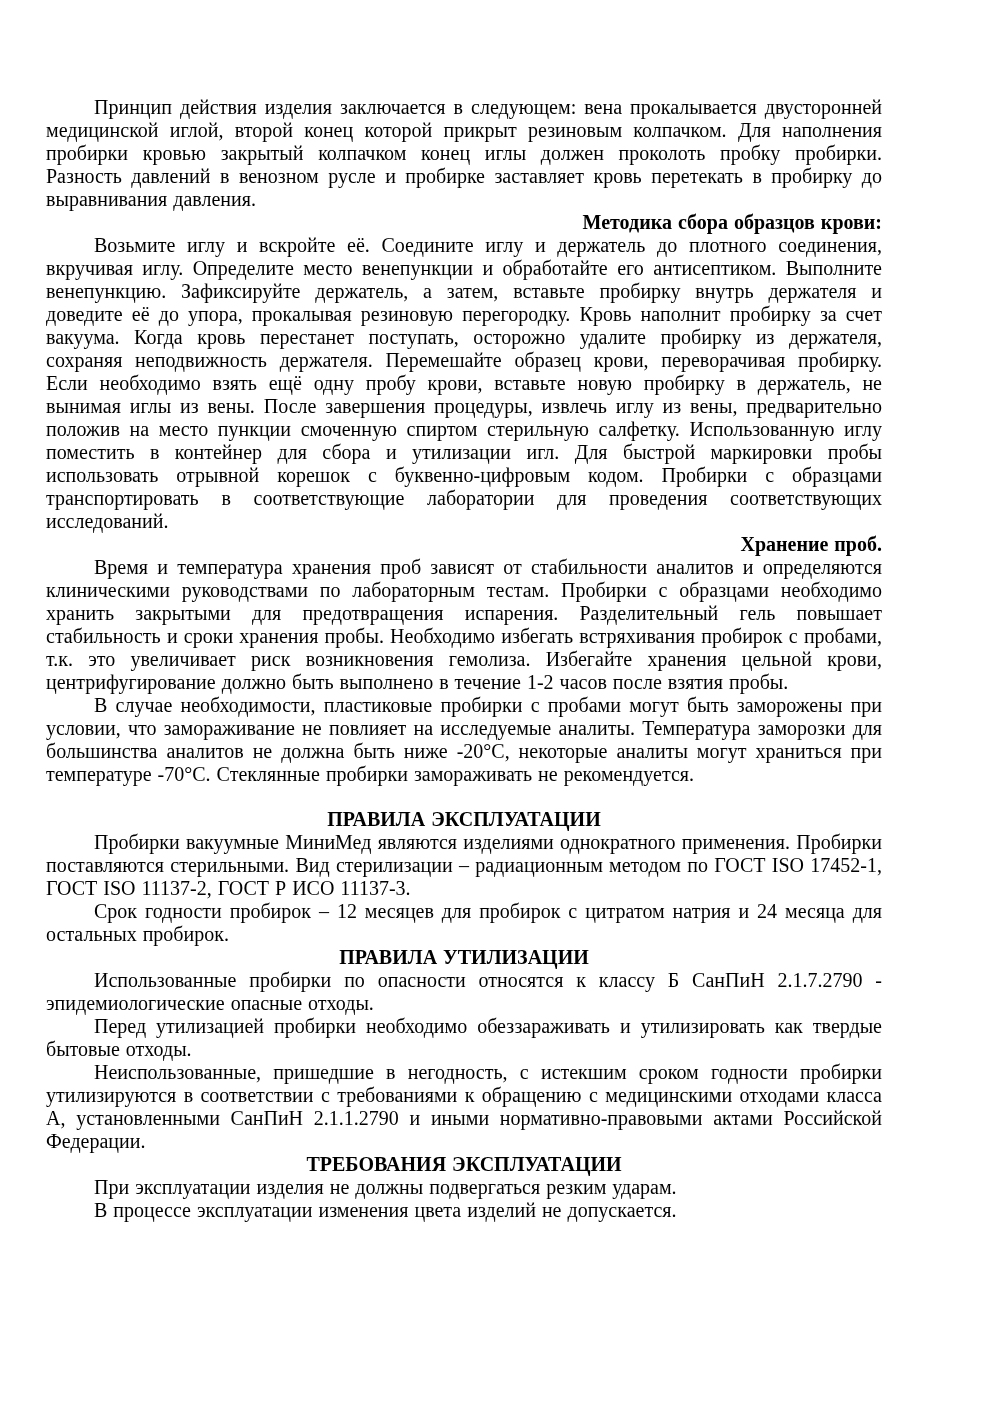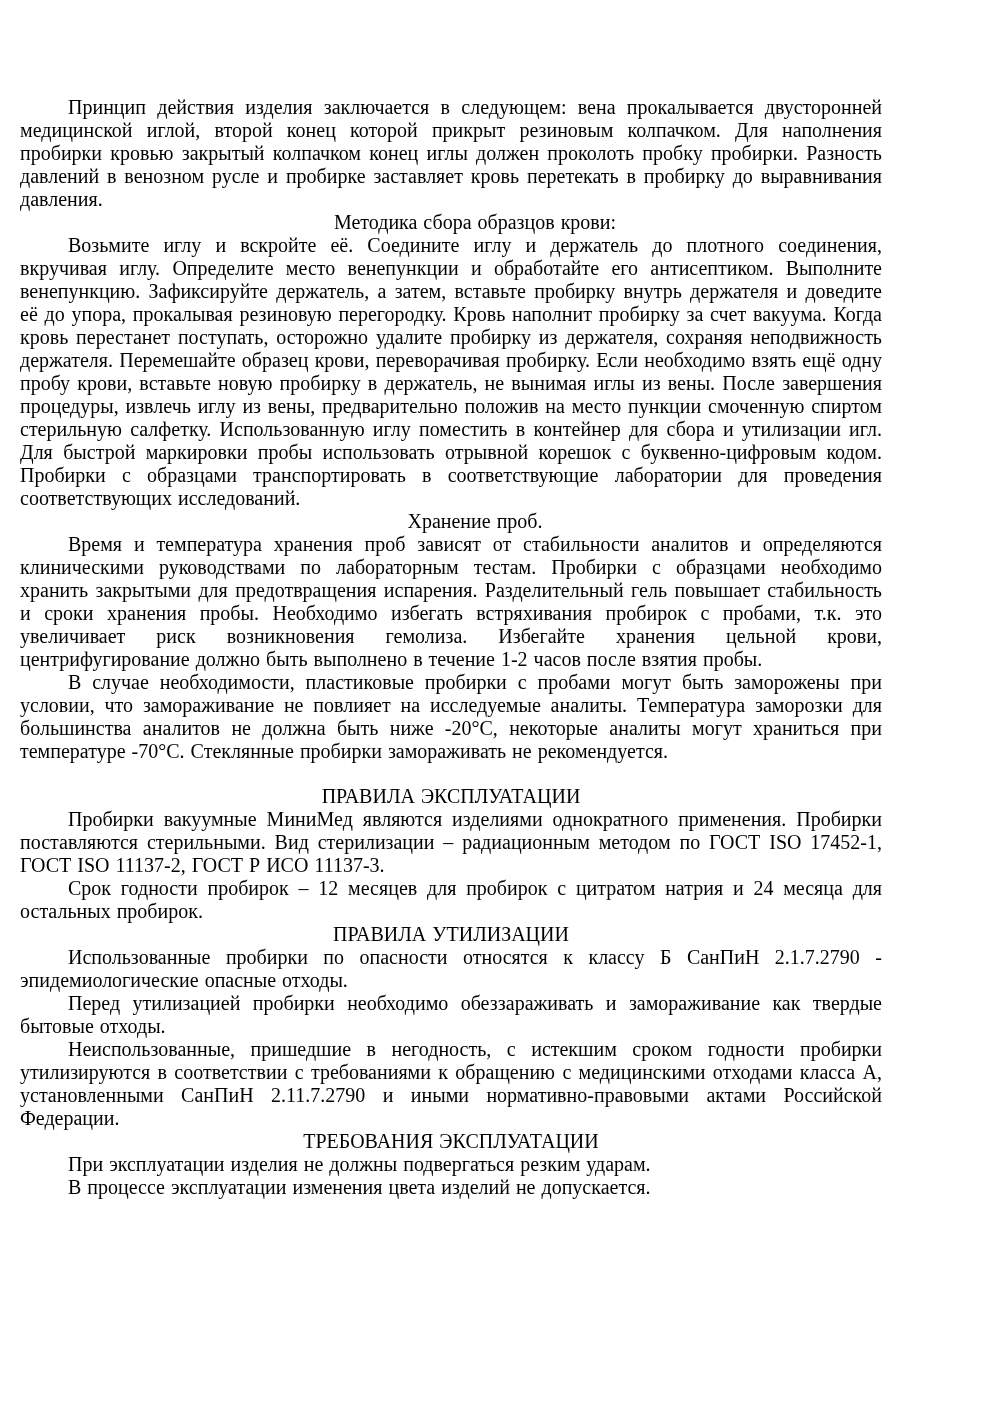--- a/index.html
+++ b/index.html
@@ -11,38 +11,38 @@
     width: 1000px;
     height: 1414px;
     font-family: "Liberation Serif", serif;
     color: #000000;
     position: relative;
   }
   .page {
     box-sizing: border-box;
     width: 1000px;
     height: 1250px;
-    padding: 96px 118px 40px 20px;
+    padding: 96px 118px 40px 46px;
     background: #ffffff;
     overflow: hidden;
   }
   .doc p {
     margin: 0;
     font-size: 20px;
     line-height: 23px;
     text-align: justify;
     text-indent: 48px;
     word-spacing: 1px;
   }
   .doc p.h-run {
-    font-weight: 400;
-    text-align: center;
+    font-weight: 700;
+    text-align: right;
   }
   .doc p.h-center {
-    font-weight: 400;
+    font-weight: 700;
     text-align: center;
     text-indent: 0;
   }
   .doc p.h-center.gap-top {
     margin-top: 22px;
   }
 </style>
 </head>
 <body>
 
@@ -52,19 +52,19 @@
     <p class="h-run">Методика сбора образцов крови:</p>
     <p>Возьмите иглу и вскройте её. Соедините иглу и держатель до плотного соединения, вкручивая иглу. Определите место венепункции и обработайте его антисептиком. Выполните венепункцию. Зафиксируйте держатель, а затем, вставьте пробирку внутрь держателя и доведите её до упора, прокалывая резиновую перегородку. Кровь наполнит пробирку за счет вакуума. Когда кровь перестанет поступать, осторожно удалите пробирку из держателя, сохраняя неподвижность держателя. Перемешайте образец крови, переворачивая пробирку. Если необходимо взять ещё одну пробу крови, вставьте новую пробирку в держатель, не вынимая иглы из вены. После завершения процедуры, извлечь иглу из вены, предварительно положив на место пункции смоченную спиртом стерильную салфетку. Использованную иглу поместить в контейнер для сбора и утилизации игл. Для быстрой маркировки пробы использовать отрывной корешок с буквенно-цифровым кодом. Пробирки с образцами транспортировать в соответствующие лаборатории для проведения соответствующих исследований.</p>
     <p class="h-run">Хранение проб.</p>
     <p>Время и температура хранения проб зависят от стабильности аналитов и определяются клиническими руководствами по лабораторным тестам. Пробирки с образцами необходимо хранить закрытыми для предотвращения испарения. Разделительный гель повышает стабильность и сроки хранения пробы. Необходимо избегать встряхивания пробирок с пробами, т.к. это увеличивает риск возникновения гемолиза. Избегайте хранения цельной крови, центрифугирование должно быть выполнено в течение 1-2 часов после взятия пробы.</p>
     <p>В случае необходимости, пластиковые пробирки с пробами могут быть заморожены при условии, что замораживание не повлияет на исследуемые аналиты. Температура заморозки для большинства аналитов не должна быть ниже -20°С, некоторые аналиты могут храниться при температуре -70°С. Стеклянные пробирки замораживать не рекомендуется.</p>
     <p class="h-center gap-top">ПРАВИЛА ЭКСПЛУАТАЦИИ</p>
     <p>Пробирки вакуумные МиниМед являются изделиями однократного применения. Пробирки поставляются стерильными. Вид стерилизации – радиационным методом по ГОСТ ISO 17452-1, ГОСТ ISO 11137-2, ГОСТ Р ИСО 11137-3.</p>
     <p>Срок годности пробирок – 12 месяцев для пробирок с цитратом натрия и 24 месяца для остальных пробирок.</p>
     <p class="h-center">ПРАВИЛА УТИЛИЗАЦИИ</p>
     <p>Использованные пробирки по опасности относятся к классу Б СанПиН 2.1.7.2790 - эпидемиологические опасные отходы.</p>
-    <p>Перед утилизацией пробирки необходимо обеззараживать и замораживание как твердые бытовые отходы.</p>
-    <p>Неиспользованные, пришедшие в негодность, с истекшим сроком годности пробирки утилизируются в соответствии с требованиями к обращению с медицинскими отходами класса А, установленными СанПиН 2.11.7.2790 и иными нормативно-правовыми актами Российской Федерации.</p>
+    <p>Перед утилизацией пробирки необходимо обеззараживать и утилизировать как твердые бытовые отходы.</p>
+    <p>Неиспользованные, пришедшие в негодность, с истекшим сроком годности пробирки утилизируются в соответствии с требованиями к обращению с медицинскими отходами класса А, установленными СанПиН 2.1.1.2790 и иными нормативно-правовыми актами Российской Федерации.</p>
     <p class="h-center">ТРЕБОВАНИЯ ЭКСПЛУАТАЦИИ</p>
     <p>При эксплуатации изделия не должны подвергаться резким ударам.</p>
     <p>В процессе эксплуатации изменения цвета изделий не допускается.</p>
   </div>
 </div>
 
 </body></html>

